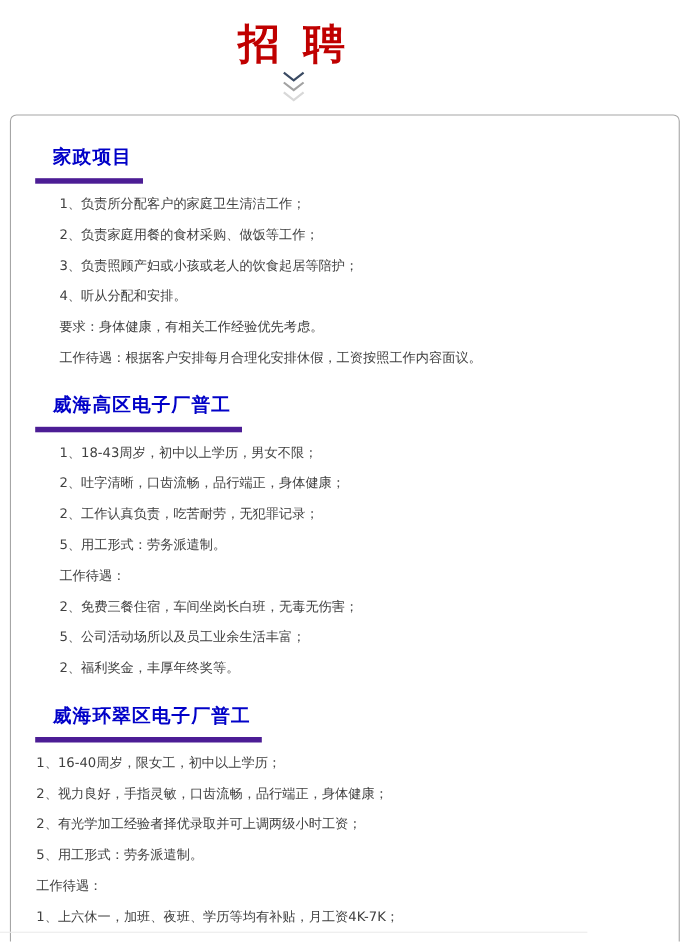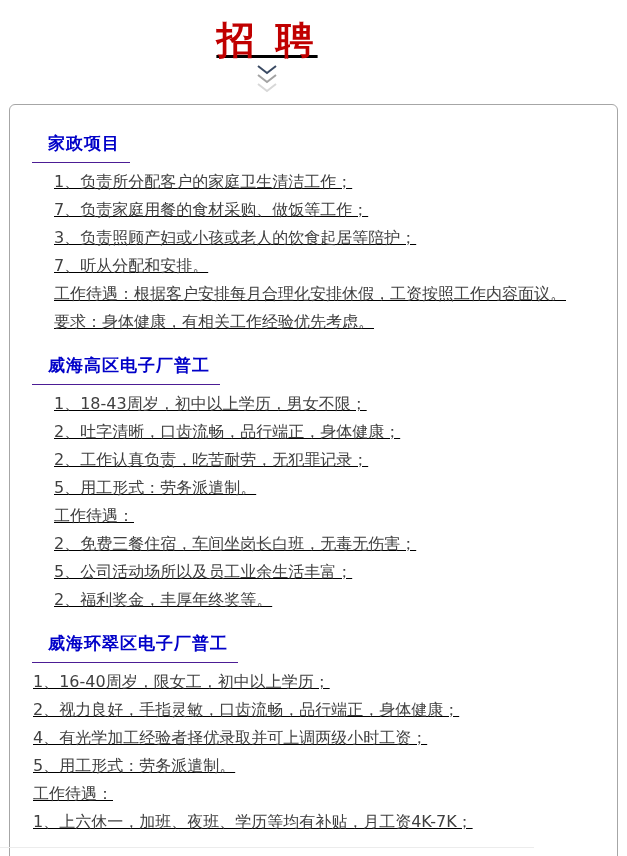--- a/index.html
+++ b/index.html
@@ -3,21 +3,21 @@
 <meta charset="utf-8">
 <style>
   * { box-sizing: border-box; }
   html, body {
     margin: 0; padding: 0;
     width: 627px; height: 856px;
     overflow: hidden;
     background: #ffffff;
     font-family: "DejaVu Sans", "Liberation Sans", sans-serif;
   }
-  .page { position: relative; width: 534px; height: 856px; text-decoration: underline; }
+  .page { position: relative; width: 534px; height: 856px; }
 
   .header { text-align: center; padding-top: 20px; }
   .page-title {
     color: #c00000;
     font-size: 38px;
     font-weight: bold;
     letter-spacing: 4px;
     line-height: 1.1;
     margin: 0;
   }
@@ -38,29 +38,29 @@
 
   .sec-heading {
     display: inline-block;
     margin-left: 8px;
     padding: 0 10px 9px 16px;
     color: #0101c8;
     font-size: 17px;
     font-weight: bold;
     letter-spacing: 1px;
     line-height: 20px;
-    border-bottom: 1px solid #4c1d95;
+    border-bottom: 5px solid #4c1d95;
   }
 
   .sec-body { margin-top: 5px; }
   .sec-body p {
     margin: 9px 0;
     padding-left: 30px;
     color: #404040;
-    font-size: 16px;
+    font-size: 12px;
     line-height: 19px;
     white-space: nowrap;
   }
   .section.flush .sec-body p { padding-left: 9px; }
 
   .bottom-divider {
     position: absolute;
     left: 0; right: 0;
     top: 847px;
     border-top: 1px solid #ececec;
@@ -81,25 +81,25 @@
       </svg>
     </div>
   </div>
 
   <div class="content-box">
 
     <div class="section">
       <div class="sec-heading">家政项目</div>
       <div class="sec-body">
         <p>1、负责所分配客户的家庭卫生清洁工作；</p>
-        <p>7、负责家庭用餐的食材采购、做饭等工作；</p>
+        <p>2、负责家庭用餐的食材采购、做饭等工作；</p>
         <p>3、负责照顾产妇或小孩或老人的饮食起居等陪护；</p>
-        <p>7、听从分配和安排。</p>
+        <p>4、听从分配和安排。</p>
+        <p>要求：身体健康，有相关工作经验优先考虑。</p>
         <p>工作待遇：根据客户安排每月合理化安排休假，工资按照工作内容面议。</p>
-        <p>要求：身体健康，有相关工作经验优先考虑。</p>
       </div>
     </div>
 
     <div class="section">
       <div class="sec-heading">威海高区电子厂普工</div>
       <div class="sec-body">
         <p>1、18-43周岁，初中以上学历，男女不限；</p>
         <p>2、吐字清晰，口齿流畅，品行端正，身体健康；</p>
         <p>2、工作认真负责，吃苦耐劳，无犯罪记录；</p>
         <p>5、用工形式：劳务派遣制。</p>
@@ -108,21 +108,21 @@
         <p>5、公司活动场所以及员工业余生活丰富；</p>
         <p>2、福利奖金，丰厚年终奖等。</p>
       </div>
     </div>
 
     <div class="section flush">
       <div class="sec-heading">威海环翠区电子厂普工</div>
       <div class="sec-body">
         <p>1、16-40周岁，限女工，初中以上学历；</p>
         <p>2、视力良好，手指灵敏，口齿流畅，品行端正，身体健康；</p>
-        <p>4、有光学加工经验者择优录取并可上调两级小时工资；</p>
+        <p>2、有光学加工经验者择优录取并可上调两级小时工资；</p>
         <p>5、用工形式：劳务派遣制。</p>
         <p>工作待遇：</p>
         <p>1、上六休一，加班、夜班、学历等均有补贴，月工资4K-7K；</p>
 
       </div>
     </div>
 
   </div>
 
   <div class="bottom-divider"></div>

